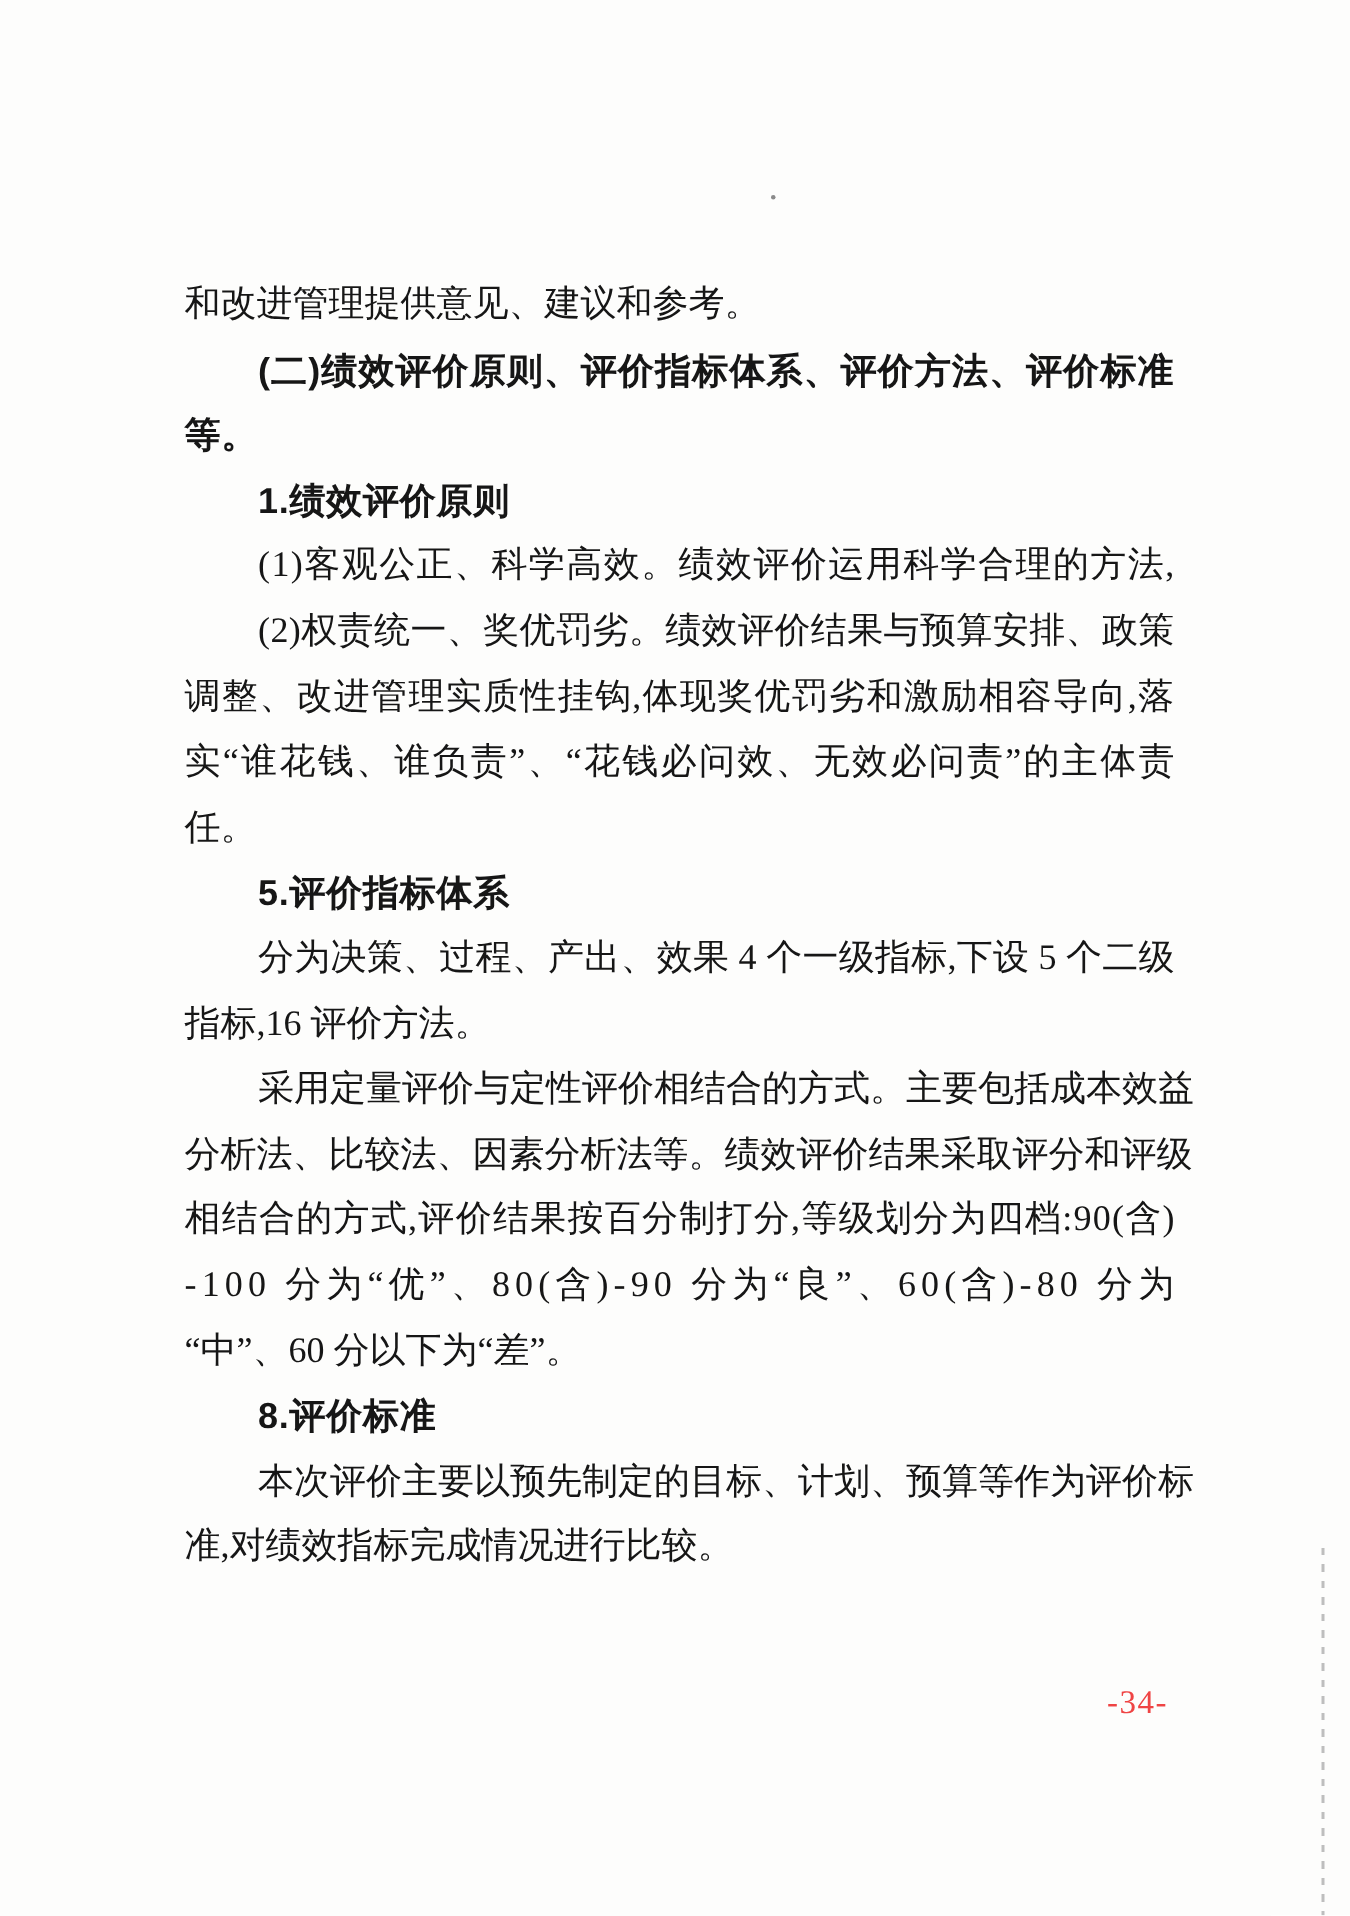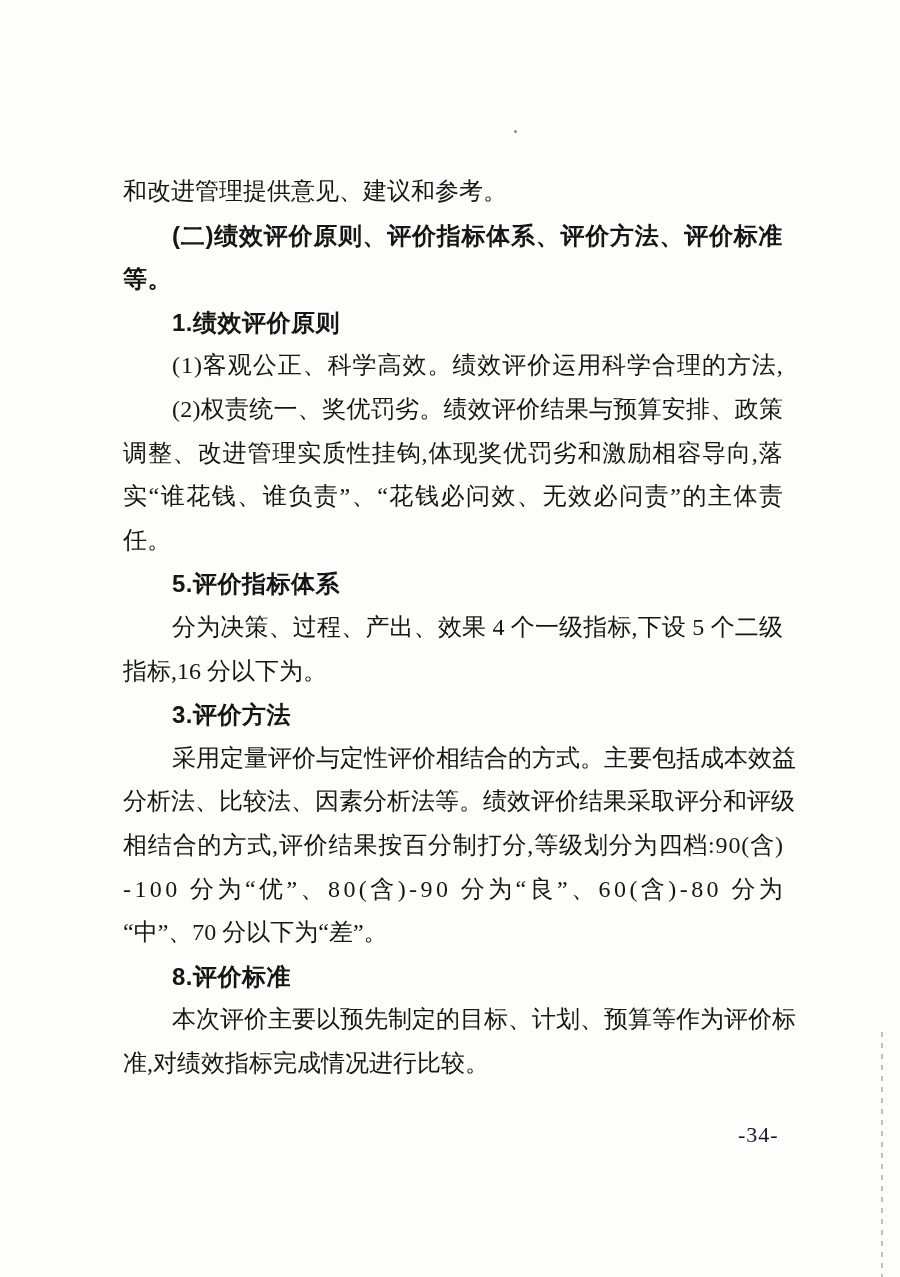--- a/index.html
+++ b/index.html
@@ -8,21 +8,21 @@
     width: 900px;
     height: 1277px;
     background: #fdfdfc;
     overflow: hidden;
     font-family: "Liberation Serif", "DejaVu Serif", serif;
     color: #161616;
   }
   .doc {
     position: absolute;
     left: 123px;
-    top: 170px;
+    top: 182px;
     width: 660px;
     font-size: 24px;
     line-height: 43.6px;
   }
   .line {
     height: 43.6px;
     white-space: nowrap;
   }
   .line.justify {
     display: flex;
@@ -36,21 +36,21 @@
     font-family: "Liberation Sans", "DejaVu Sans", sans-serif;
     font-weight: 700;
     letter-spacing: 0.5px;
   }
   .page-number {
     position: absolute;
     left: 738px;
     top: 1122px;
     font-size: 22px;
     letter-spacing: 1px;
-    color: #0f172a;
+    color: #ef4444;
     font-family: "Liberation Serif", "DejaVu Serif", serif;
   }
   .scan-speck {
     position: absolute;
     left: 514px;
     top: 130px;
     width: 3px;
     height: 3px;
     background: #8a8a8a;
     border-radius: 50%;
@@ -252,22 +252,21 @@
         <span>,</span>
         <span>下</span>
         <span>设</span>
         <span> </span>
         <span>5</span>
         <span> </span>
         <span>个</span>
         <span>二</span>
         <span>级</span>
       </div>
-      <div class="line">指标,16 分以下为。</div>
-      <div class="line bold indent">3.评价方法</div>
+      <div class="line">指标,16 评价方法。</div>
       <div class="line indent justify">
         <span>采</span>
         <span>用</span>
         <span>定</span>
         <span>量</span>
         <span>评</span>
         <span>价</span>
         <span>与</span>
         <span>定</span>
         <span>性</span>
@@ -384,21 +383,21 @@
         <span>(</span>
         <span>含</span>
         <span>)</span>
         <span>-</span>
         <span>8</span>
         <span>0</span>
         <span> </span>
         <span>分</span>
         <span>为</span>
       </div>
-      <div class="line">“中”、70 分以下为“差”。</div>
+      <div class="line">“中”、60 分以下为“差”。</div>
       <div class="line bold indent">8.评价标准</div>
       <div class="line indent justify">
         <span>本</span>
         <span>次</span>
         <span>评</span>
         <span>价</span>
         <span>主</span>
         <span>要</span>
         <span>以</span>
         <span>预</span>

